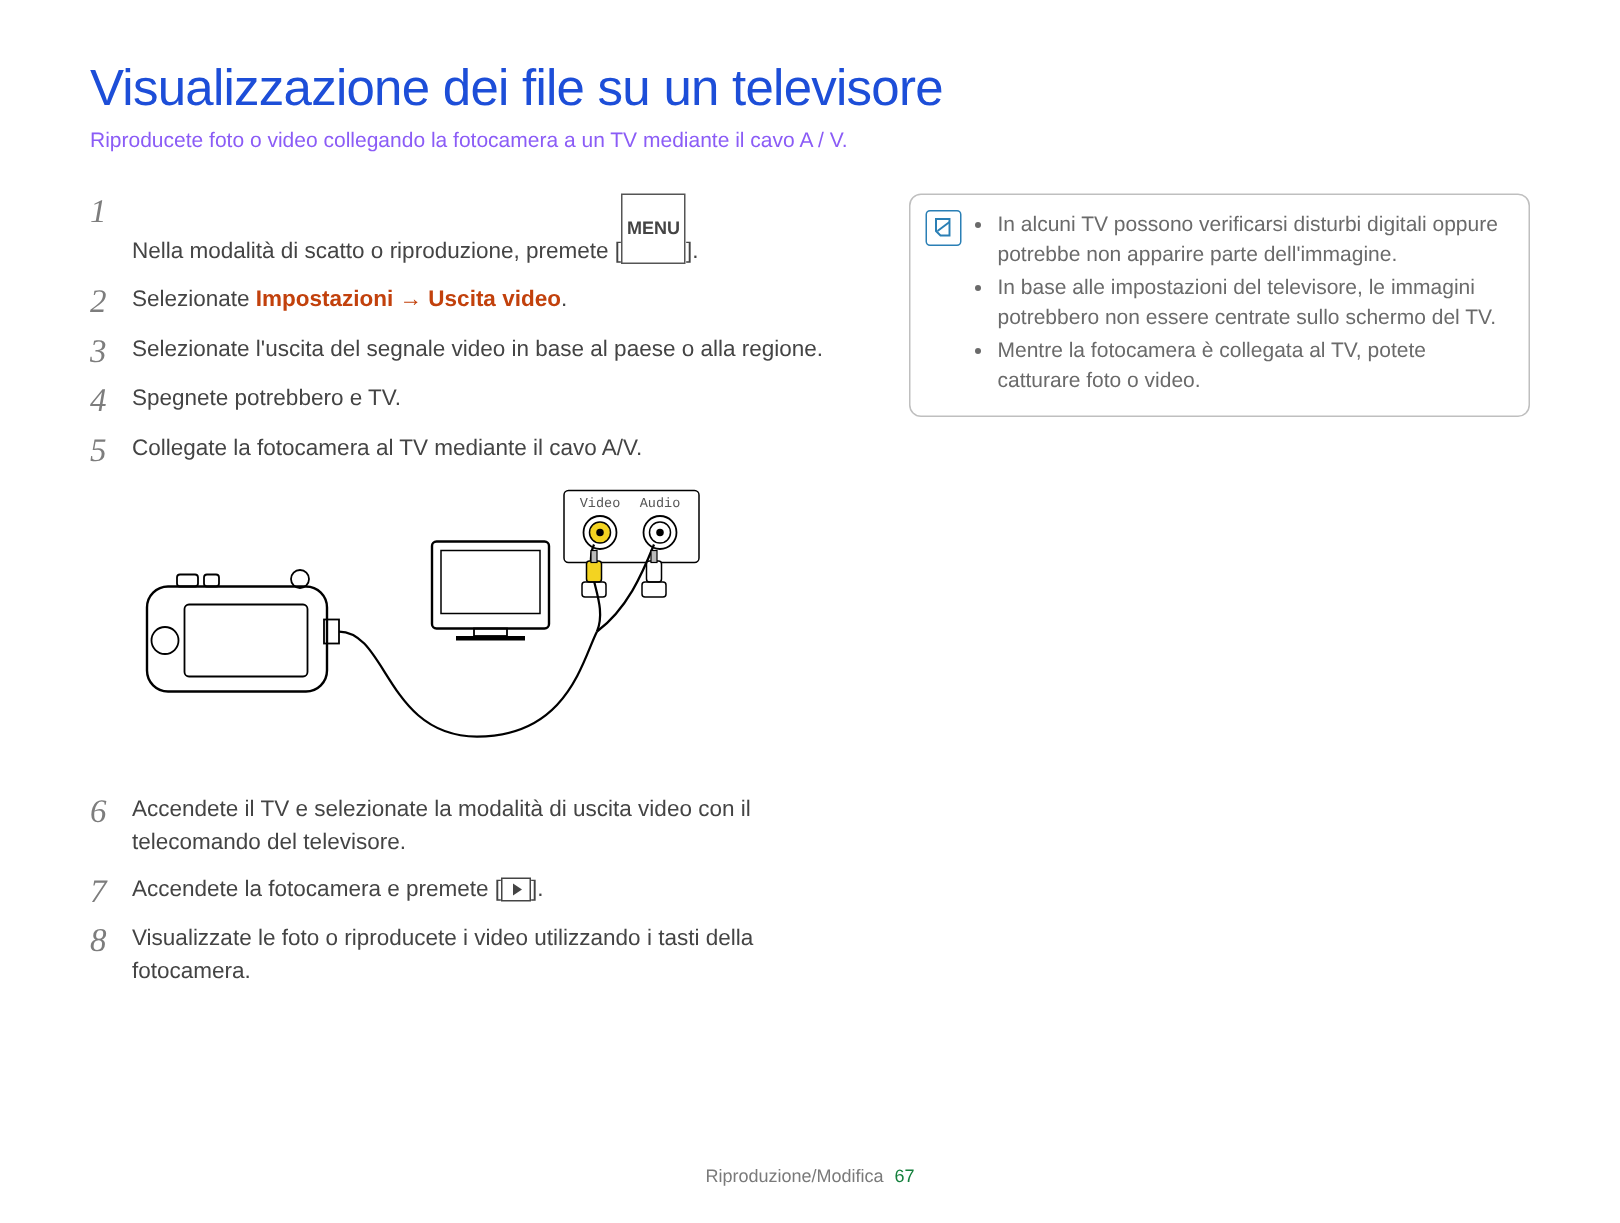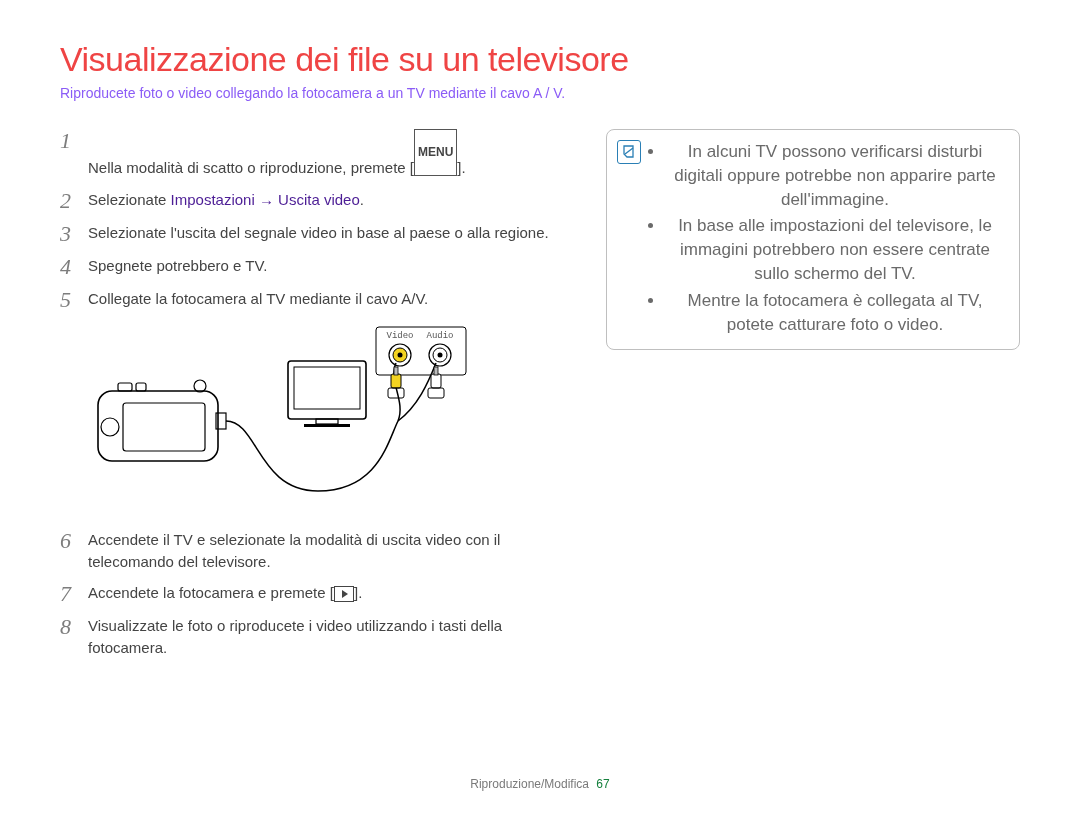--- a/index.html
+++ b/index.html
@@ -11,21 +11,21 @@
     width: 1080px;
     height: 815px;
     position: relative;
     font-weight: 300;
   }
   .page {
     padding: 40px 60px 20px 60px;
   }
   .title {
     font-size: 34px;
-    color: #ef4444;
+    color: #1d4ed8;
     font-weight: 400;
     margin: 0 0 6px 0;
     letter-spacing: -0.5px;
   }
   .subtitle {
     font-size: 14px;
     color: #8b5cf6;
     margin: 0 0 28px 0;
   }
   .two-col {
@@ -61,21 +61,21 @@
   .menu-box {
     display: inline-block;
     border: 1px solid #555;
     font-weight: 700;
     font-size: 12px;
     padding: 15px 3px;
     line-height: 15px;
     vertical-align: text-bottom;
     font-family: Arial, sans-serif;
   }
-  .bold { font-weight: 400; color: #4c1d95; }
+  .bold { font-weight: 700; color: #c2410c; }
 
   .play-icon {
     display: inline-flex;
     align-items: center;
     justify-content: center;
     width: 18px;
     height: 14px;
     border: 1px solid #444;
     vertical-align: middle;
     position: relative;
@@ -97,24 +97,23 @@
     margin-top: 4px;
     margin-bottom: 8px;
     font-family: Liberation Mono, monospace;
   }
 
   .note-box {
     border: 1px solid #bfbfbf;
     border-radius: 8px;
     padding: 10px 14px 10px 44px;
     position: relative;
-    font-size: 17px;
+    font-size: 14px;
     color: #6a6a6a;
     line-height: 1.4;
-    text-align: center;
   }
   .note-icon {
     position: absolute;
     left: 10px;
     top: 10px;
     width: 22px;
     height: 22px;
     border: 1px solid #2a7fb5;
     border-radius: 3px;
     display: flex;

